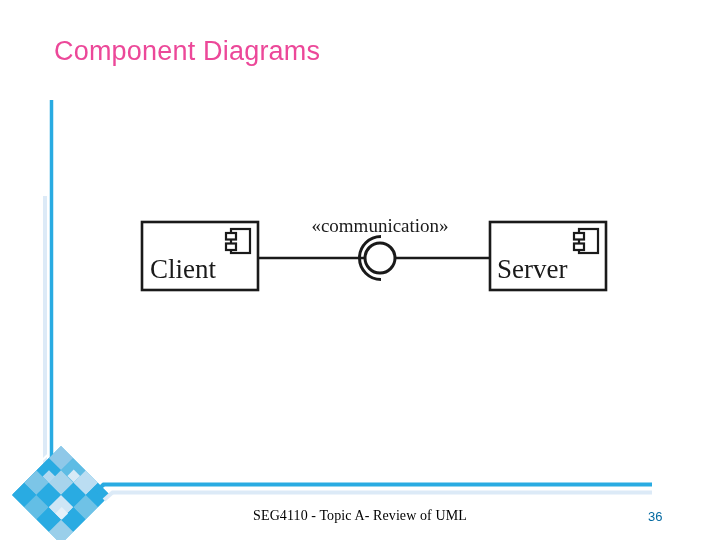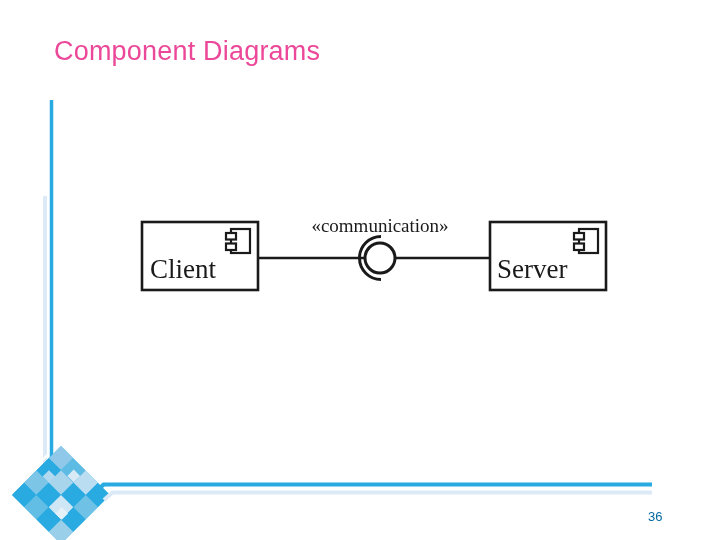--- a/index.html
+++ b/index.html
@@ -170,15 +170,16 @@
       <rect x="490" y="222" width="116" height="68" fill="#ffffff" stroke="#1a1a1a" stroke-width="2.6"></rect>
       <g>
         <rect x="579" y="229" width="19" height="24" fill="#ffffff" stroke="#1a1a1a" stroke-width="2.2"></rect>
         <rect x="574" y="233" width="10" height="6.5" fill="#ffffff" stroke="#1a1a1a" stroke-width="2.2"></rect>
         <rect x="574" y="243.5" width="10" height="6.5" fill="#ffffff" stroke="#1a1a1a" stroke-width="2.2"></rect>
       </g>
       <text class="comp-label" x="497" y="278">Server</text>
     </g>
   </svg>
 
+  <div id="footer-text">SEG4110 - Topic A-  Review of UML</div>
   <div id="page-number">36</div>
 
 </div>
 
 </body></html>

